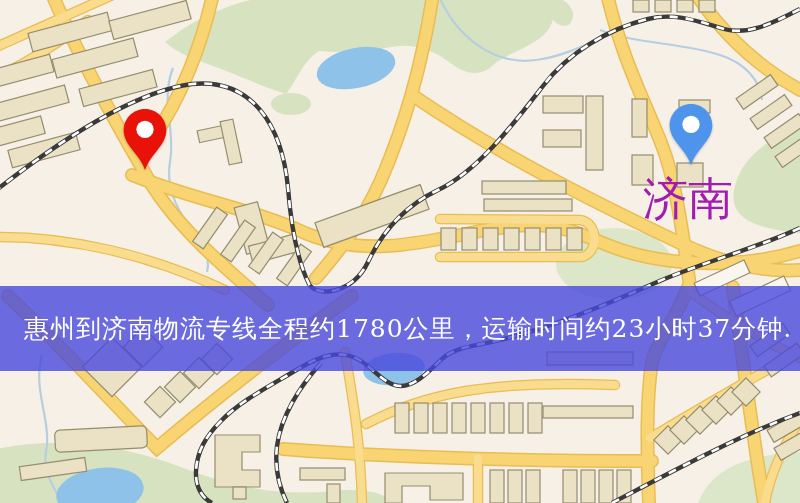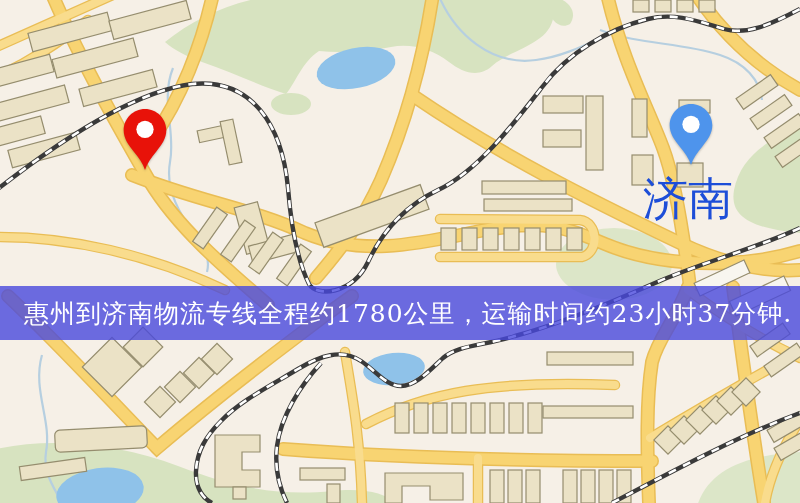--- a/index.html
+++ b/index.html
@@ -4,22 +4,22 @@
 <style>
   html,body{margin:0;padding:0;}
   #stage{position:relative;width:800px;height:503px;overflow:hidden;background:#f6f0e7;
          font-family:"DejaVu Sans",sans-serif;}
   #map-svg{position:absolute;left:0;top:0;}
   .pin{position:absolute;width:46px;height:63px;}
   .pin svg{display:block;width:46px;height:63px;filter:drop-shadow(0 1px 1px rgba(0,0,0,.25));}
   .pin-label{position:absolute;transform:translateX(-50%);font-size:45px;line-height:1;
              font-family:"DejaVu Serif","Liberation Serif",serif;font-weight:400;white-space:nowrap;}
   #origin-label{left:139px;top:178px;color:#e81414;}
-  #dest-label{left:688px;top:176px;color:#1d4ed8;}
-  #banner{position:absolute;left:0;top:286px;width:800px;height:54px;
+  #dest-label{left:688px;top:176px;color:#a21caf;}
+  #banner{position:absolute;left:0;top:286px;width:800px;height:85px;
           background:rgba(72,73,221,0.80);display:flex;align-items:center;}
   #banner .txt{color:#ffffff;font-size:25px;padding-left:24px;letter-spacing:1px;
                font-family:"DejaVu Serif","Liberation Serif",serif;white-space:nowrap;}
 </style>
 </head>
 <body>
 
 <div id="stage">
 
   <svg id="map-svg" width="800" height="503" viewBox="0 0 800 503">

